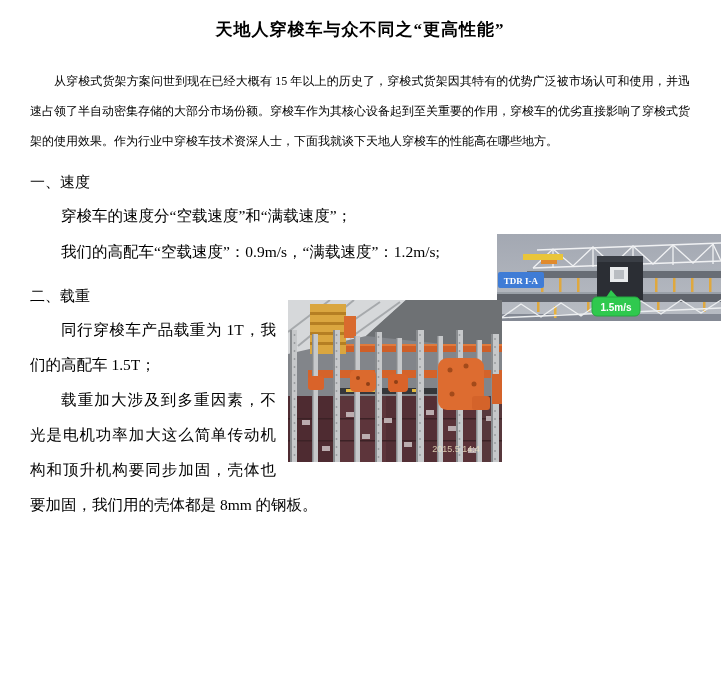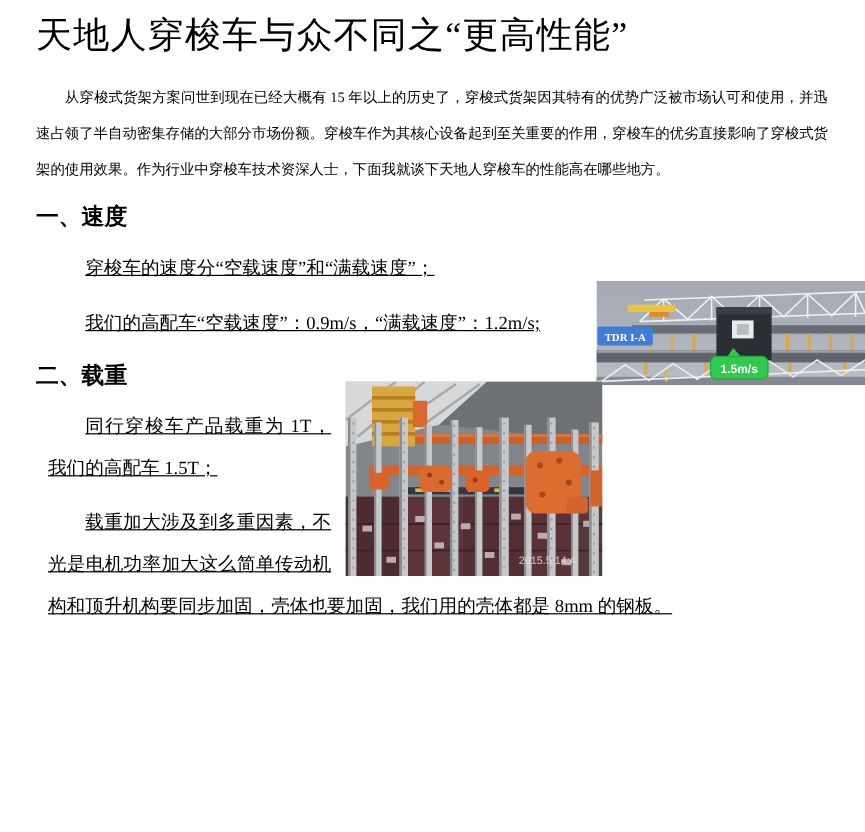--- a/index.html
+++ b/index.html
@@ -2,33 +2,33 @@
 <html><head>
 <meta charset="utf-8">
 <style>
   html,body { margin:0; padding:0; }
   body {
     width:721px; height:693px; background:#ffffff; overflow:hidden;
     font-family:"Liberation Serif","DejaVu Serif",serif; color:#000;
   }
   .page { box-sizing:border-box; width:721px; height:693px; padding:14px 31px 0 30px; }
   .doc-title {
-    font-size:30px; font-weight:normal; text-align:left;
+    font-size:17px; font-weight:bold; text-align:center;
     line-height:32px; margin:0 0 20px 0; letter-spacing:1px;
   }
   .intro-p {
     font-size:12px; line-height:30px; margin:0;
     text-indent:2em; text-align:justify; text-justify:inter-ideograph;
   }
   h2.sec-heading {
-    font-size:19px; font-weight:bold; line-height:28px; margin:12px 0 2px 0;
+    font-size:15px; font-weight:normal; line-height:28px; margin:12px 0 2px 0;
   }
   .sec p {
-    font-size:15.5px; margin:10px; text-indent:2em;
-    text-align:justify; text-justify:inter-ideograph;text-decoration:underline;
+    font-size:15.5px; margin:0; text-indent:2em;
+    text-align:justify; text-justify:inter-ideograph;
   }
   .sec-speed p { line-height:36px; }
   .sec-load  p { line-height:35px; }
   .photo { display:block; }
   .photo-shuttle {
     float:right; width:224px; height:87px;
     margin:36px -31px 10px 12px;
   }
   .photo-warehouse {
     float:right; width:214px; height:162px;

